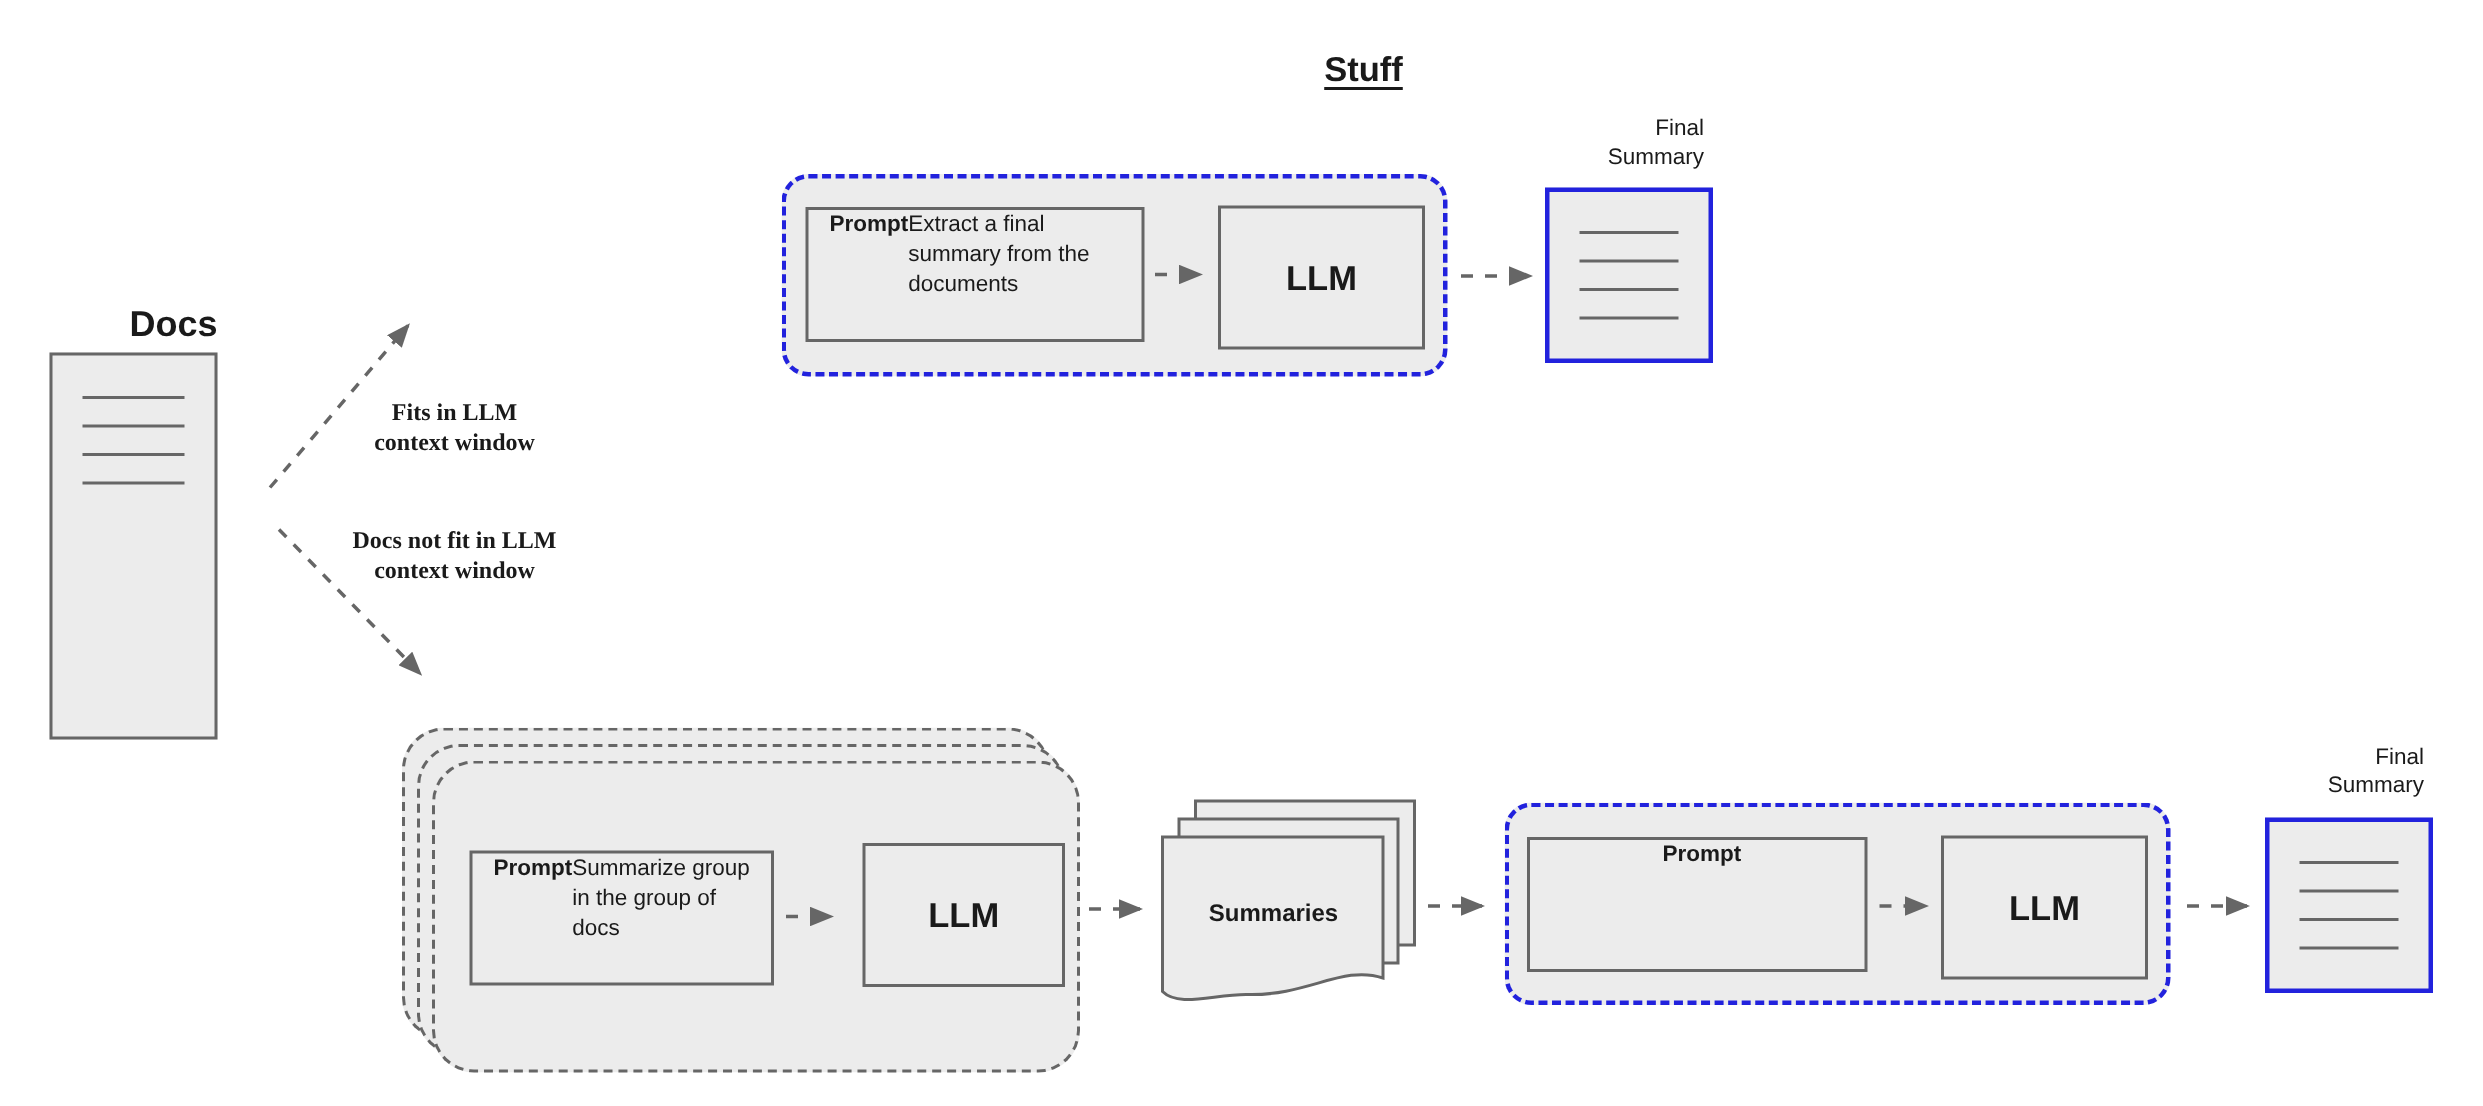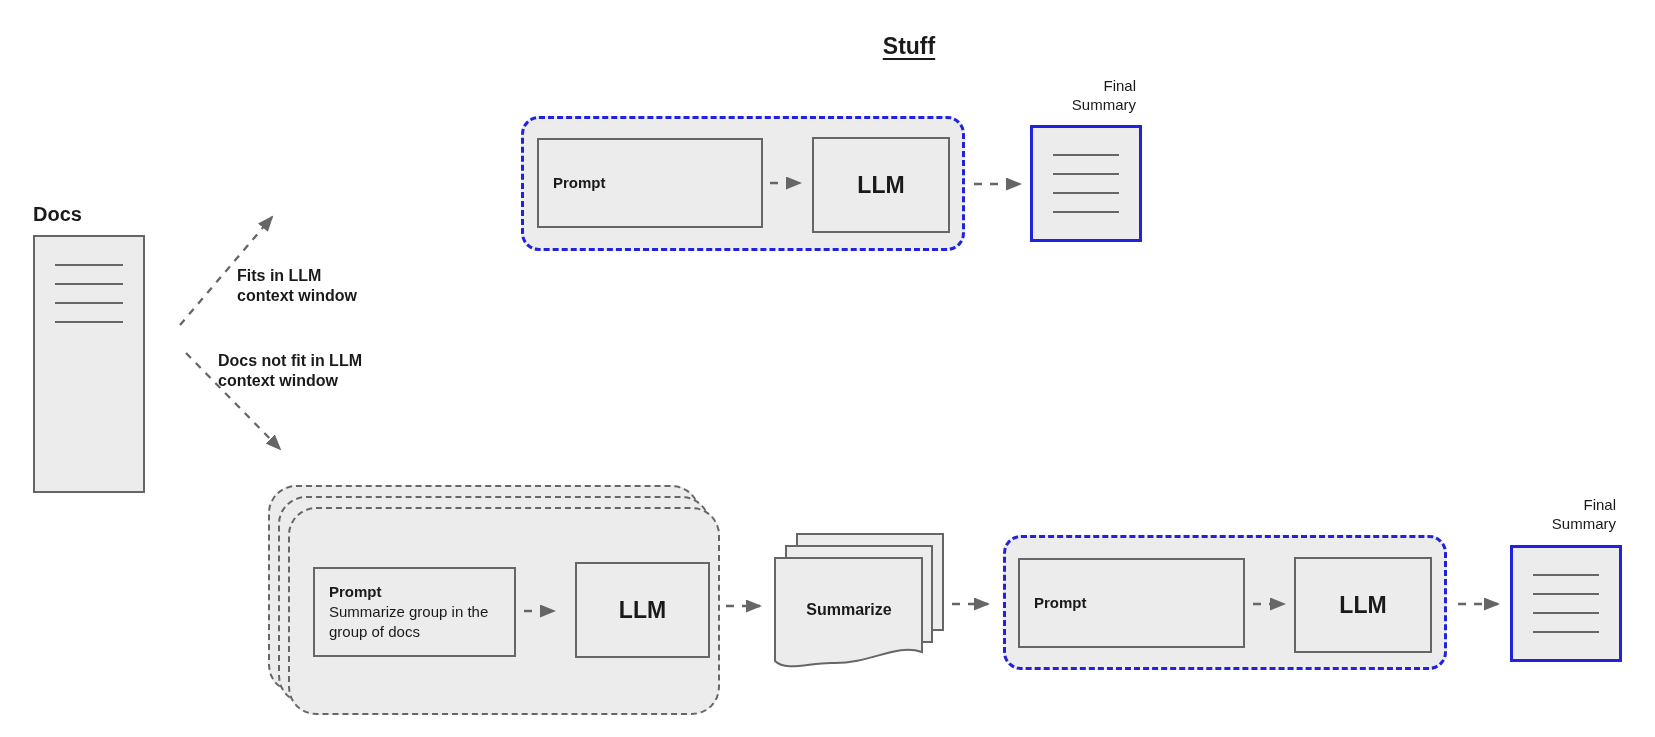--- a/index.html
+++ b/index.html
@@ -22,24 +22,24 @@
   }
   .doc-border-blue{border:3px solid #2222dd;}
   .title{
     position:absolute;font-weight:bold;font-size:23px;text-align:center;
     text-decoration:underline;text-decoration-thickness:2px;text-underline-offset:4px;z-index:4;
   }
   .small-label{
     position:absolute;font-weight:normal;font-size:15px;line-height:19px;text-align:right;z-index:4;
   }
   .branch-label{
-    position:absolute;font-weight:bold;font-size:16px;line-height:20px;text-align:left;z-index:4;
+    position:absolute;font-weight:bold;font-size:16px;line-height:20px;text-align:center;z-index:4;font-family:Liberation Serif, serif;
   }
   .prompt-box{
-    display:flex;flex-direction:column;justify-content:center;
+    display:flex;justify-content:center;
     padding:0 8px 0 14px;font-size:15px;line-height:20px;z-index:4;
   }
   .prompt-title{font-weight:bold;}
   .llm-box{
     display:flex;align-items:center;justify-content:center;
     font-weight:bold;font-size:23px;z-index:4;
   }
   .doc-lines{
     position:absolute;left:0;right:0;display:flex;flex-direction:column;align-items:center;gap:17px;
   }
@@ -51,37 +51,38 @@
   svg.overlay{position:absolute;left:0;top:0;z-index:10;pointer-events:none;}
   svg.sumstack{position:absolute;z-index:5;}
 </style>
 </head>
 <body>
 
 <div class="canvas">
 
   <div class="title" style="left:809px;top:33px;width:200px;">Stuff</div>
 
-  <div class="abs" style="left:33px;top:203px;width:112px;text-align:left;font-weight:bold;font-size:20px;z-index:4;">Docs</div>
+  <div class="abs" style="left:33px;top:203px;width:112px;text-align:right;font-weight:bold;font-size:24px;z-index:4;">Docs</div>
   <div class="node" style="left:33px;top:235px;width:112px;height:258px;z-index:3;">
     <div class="doc-lines docs-lines-wide" style="top:27px;">
       <div class="ln"></div>
         <div class="ln"></div>
         <div class="ln"></div>
         <div class="ln"></div>
     </div>
   </div>
 
   <div class="branch-label" style="left:237px;top:266px;width:132px;">Fits in LLM context window</div>
   <div class="branch-label" style="left:218px;top:351px;width:170px;">Docs not fit in LLM context window</div>
 
   <div class="container-blue" style="left:521px;top:116px;width:444px;height:135px;"></div>
 
   <div class="node prompt-box" style="left:537px;top:138px;width:226px;height:90px;">
     <span class="prompt-title">Prompt</span>
+    <span>Extract a final summary from the documents</span>
   </div>
 
   <div class="node llm-box" style="left:812px;top:137px;width:138px;height:96px;">LLM</div>
 
   <div class="small-label" style="left:1036px;top:76px;width:100px;">Final Summary</div>
   <div class="node doc-border-blue" style="left:1030px;top:125px;width:112px;height:117px;z-index:3;">
     <div class="doc-lines" style="top:26px;">
       <div class="ln"></div>
         <div class="ln"></div>
         <div class="ln"></div>
@@ -98,21 +99,21 @@
     <span>Summarize group in the group of docs</span>
   </div>
 
   <div class="node llm-box" style="left:575px;top:562px;width:135px;height:96px;">LLM</div>
 
   <svg class="sumstack" style="left:770px;top:532px;" width="180" height="145" viewBox="0 0 180 145">
     <rect x="27" y="2" width="146" height="96" fill="#ececec" stroke="#666666" stroke-width="2"></rect>
     <rect x="16" y="14" width="146" height="96" fill="#ececec" stroke="#666666" stroke-width="2"></rect>
     <path d="M5 26 L152 26 L152 120 C125 111 102 132 62 131 C40 130.5 16 140 5 129 Z" fill="#ececec" stroke="#666666" stroke-width="2"></path>
   </svg>
-  <div class="summaries-label" style="left:773px;top:601px;width:152px;">Summarize</div>
+  <div class="summaries-label" style="left:773px;top:601px;width:152px;">Summaries</div>
 
   <div class="container-blue" style="left:1003px;top:535px;width:444px;height:135px;"></div>
 
   <div class="node prompt-box" style="left:1018px;top:558px;width:227px;height:90px;">
     <span class="prompt-title">Prompt</span>
   </div>
 
   <div class="node llm-box" style="left:1294px;top:557px;width:138px;height:96px;">LLM</div>
 
   <div class="small-label" style="left:1516px;top:495px;width:100px;">Final Summary</div>

